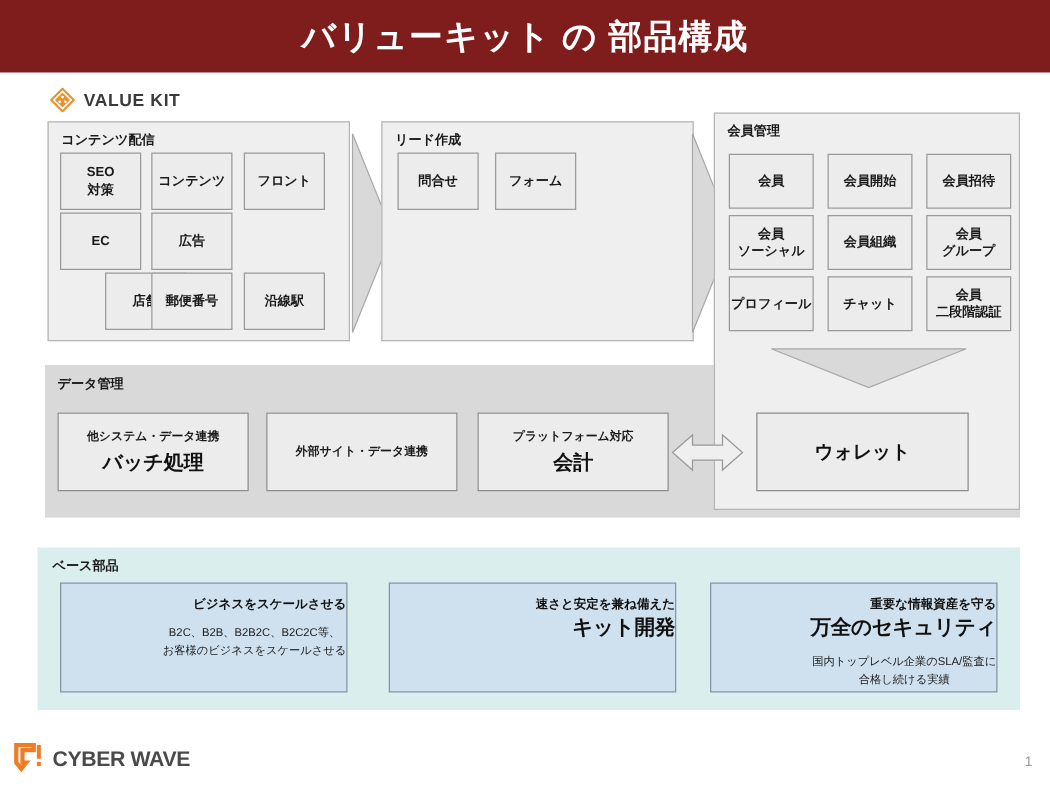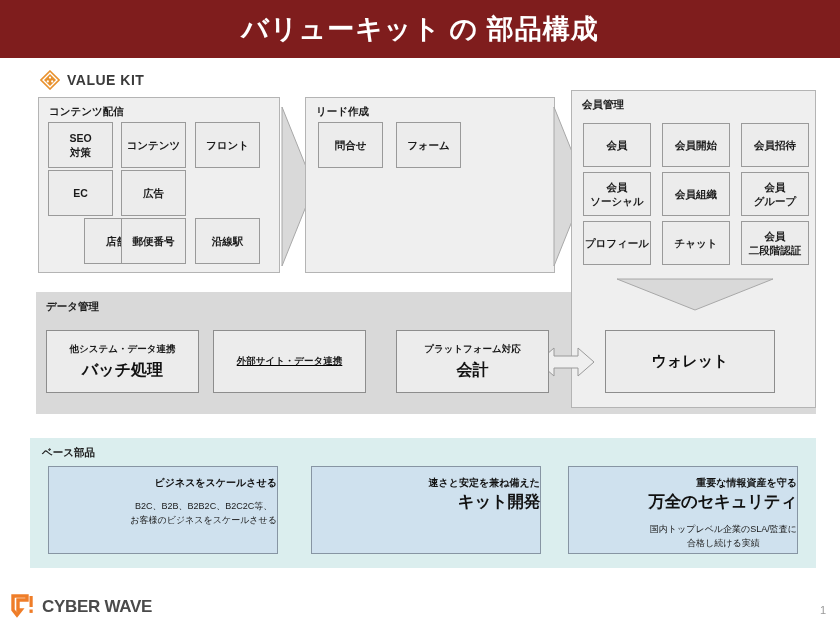--- a/index.html
+++ b/index.html
@@ -216,24 +216,24 @@
       <polygon points="2,18 18,4 18,12 42,12 42,4 58,18 42,32 42,24 18,24 18,32" fill="#efefef" stroke="#9a9a9a" stroke-width="1"></polygon>
     </svg>
   </div>
 
   <div class="panel-title" style="position:absolute; left:46px; top:300px;">データ管理</div>
 
   <div class="dm-card" style="left:46px; top:330px; width:153px; height:63px;">
     <span class="dm-cap">他システム・データ連携</span>
     <span class="dm-title">バッチ処理</span>
   </div>
-  <div class="dm-card" style="left:213px; top:330px; width:153px; height:63px;text-decoration:underline;">
+  <div class="dm-card" style="left:213px; top:330px; width:153px; height:63px;">
     <span class="dm-cap">外部サイト・データ連携</span>
   </div>
-  <div class="dm-card" style="left:396px; top:330px; width:153px; height:63px;">
+  <div class="dm-card" style="left:382px; top:330px; width:153px; height:63px;">
     <span class="dm-cap">プラットフォーム対応</span>
     <span class="dm-title">会計</span>
   </div>
 
   <div class="base-section">
     <div class="base-title">ベース部品</div>
 
     <div class="base-card" style="left:18px;">
       <span class="bc-cap">ビジネスをスケールさせる</span>
       <span class="bc-desc">B2C、B2B、B2B2C、B2C2C等、

